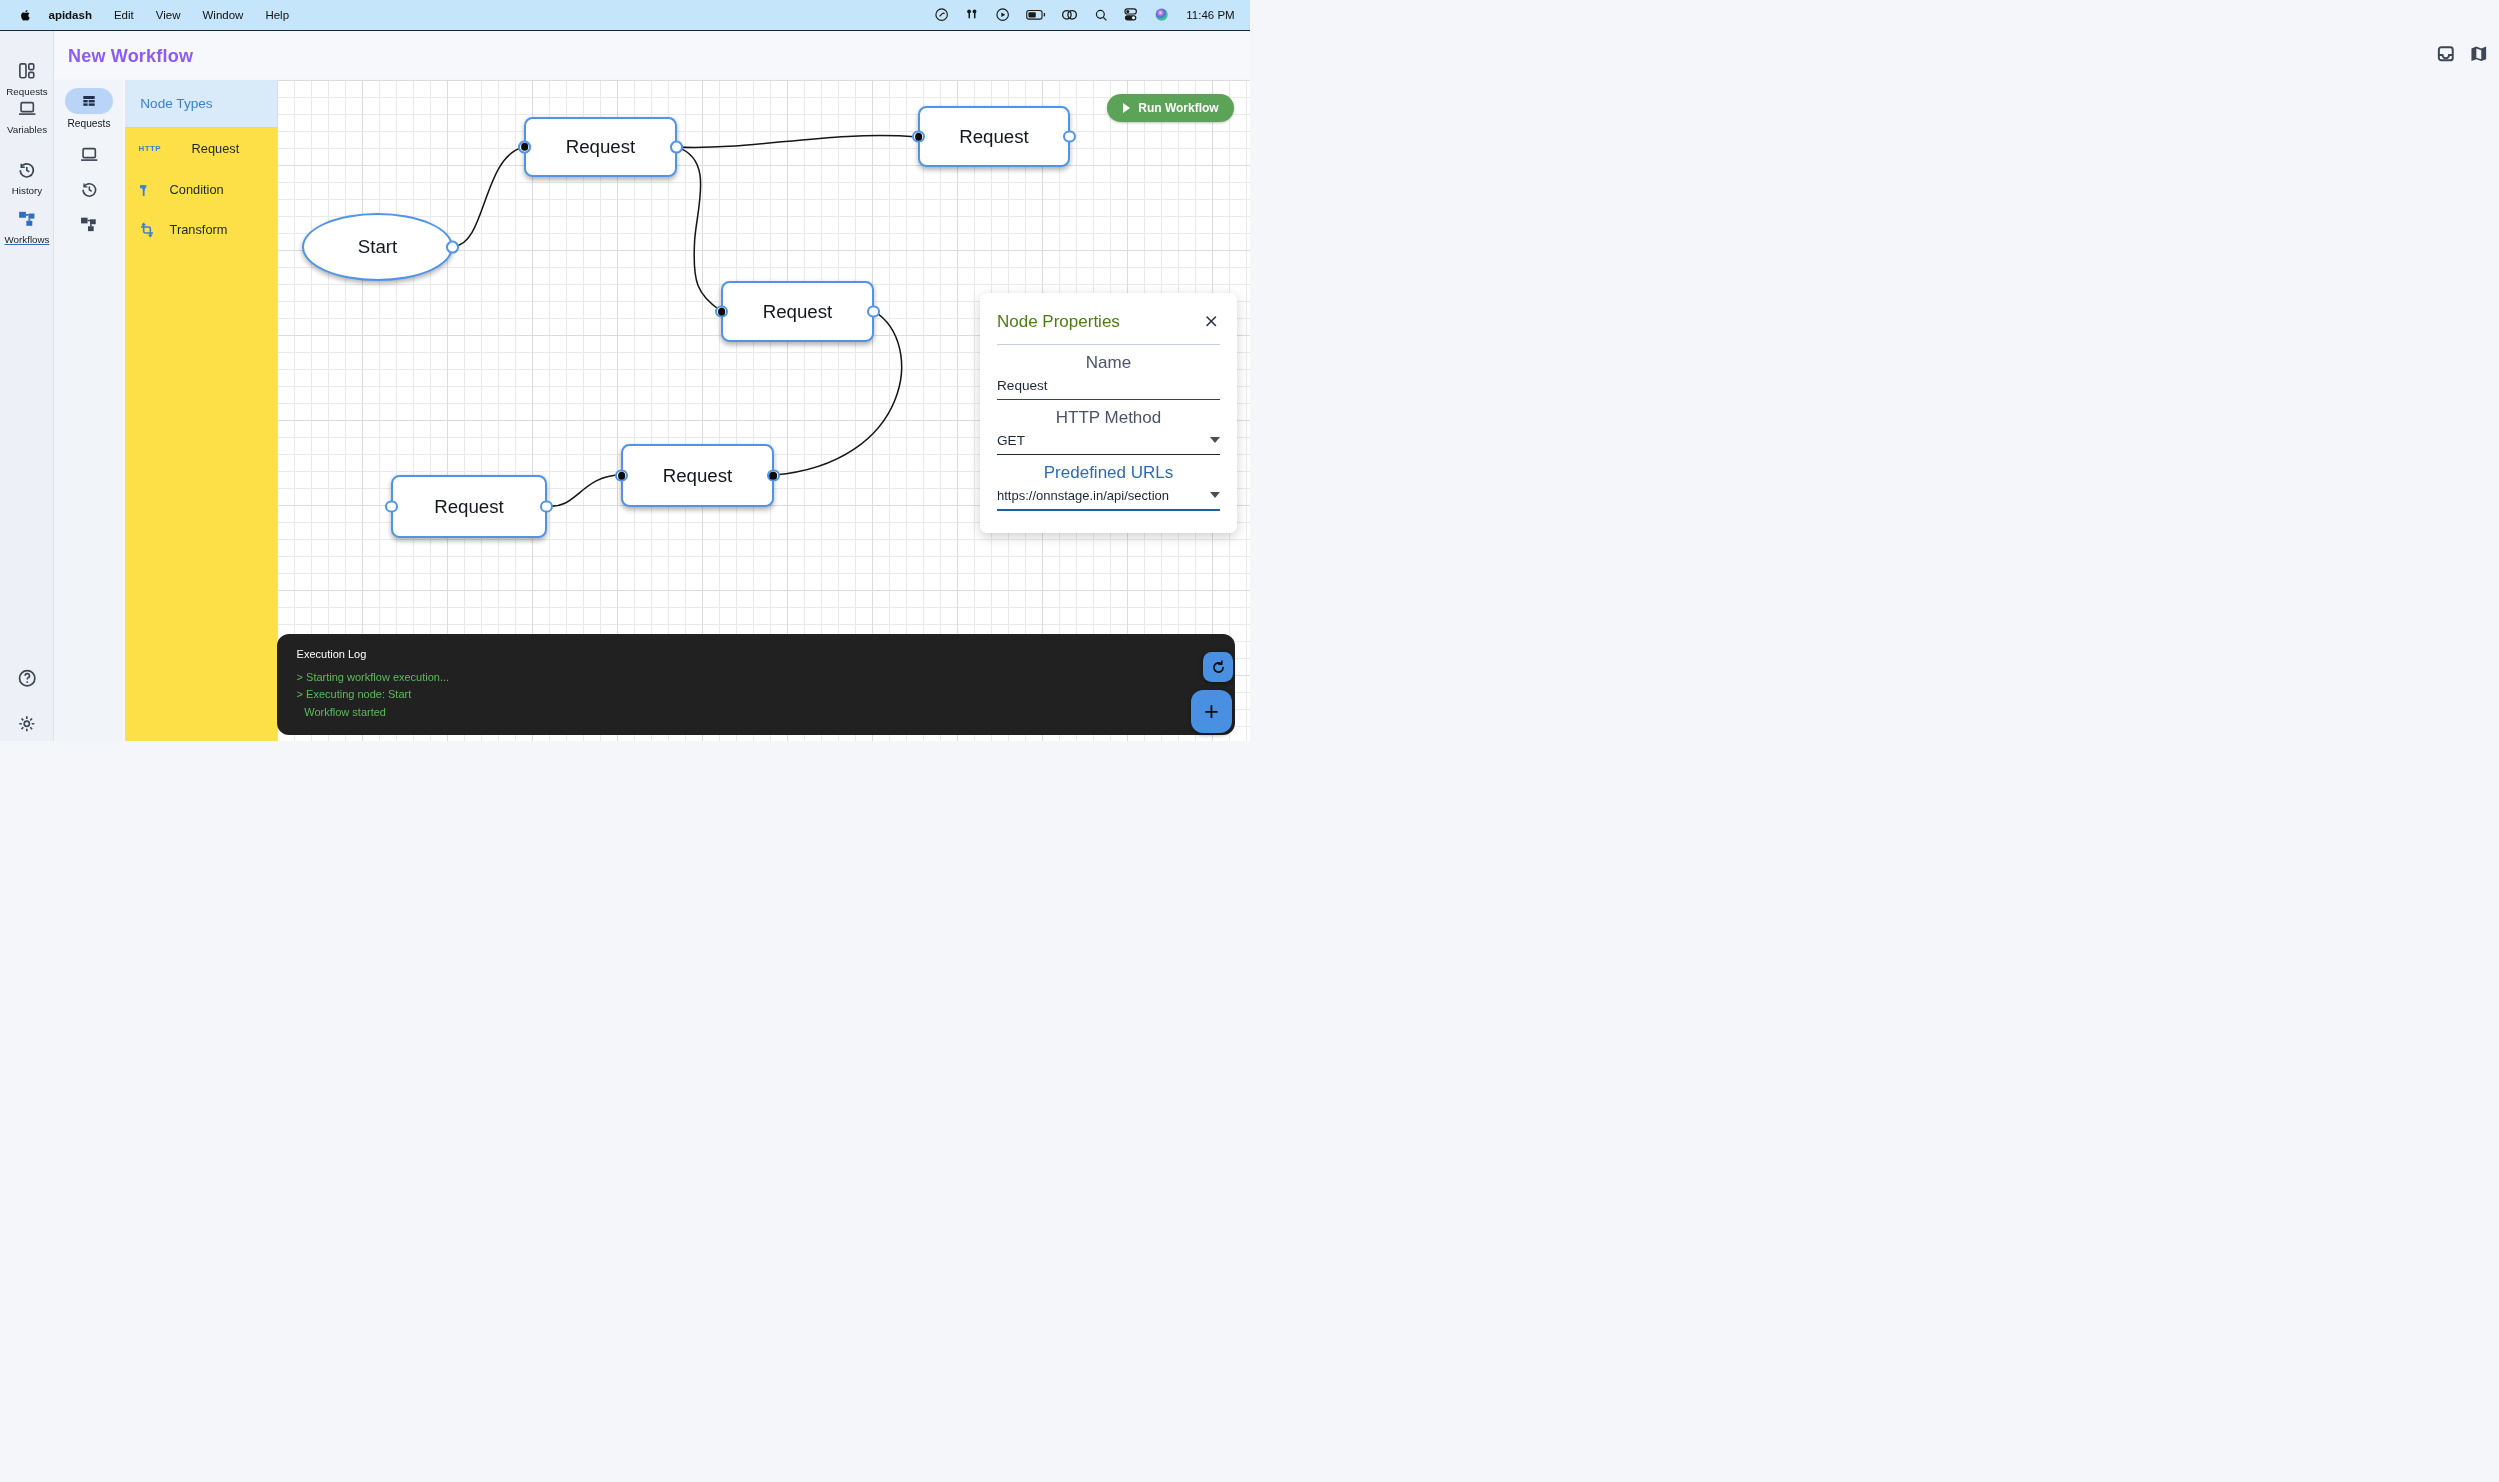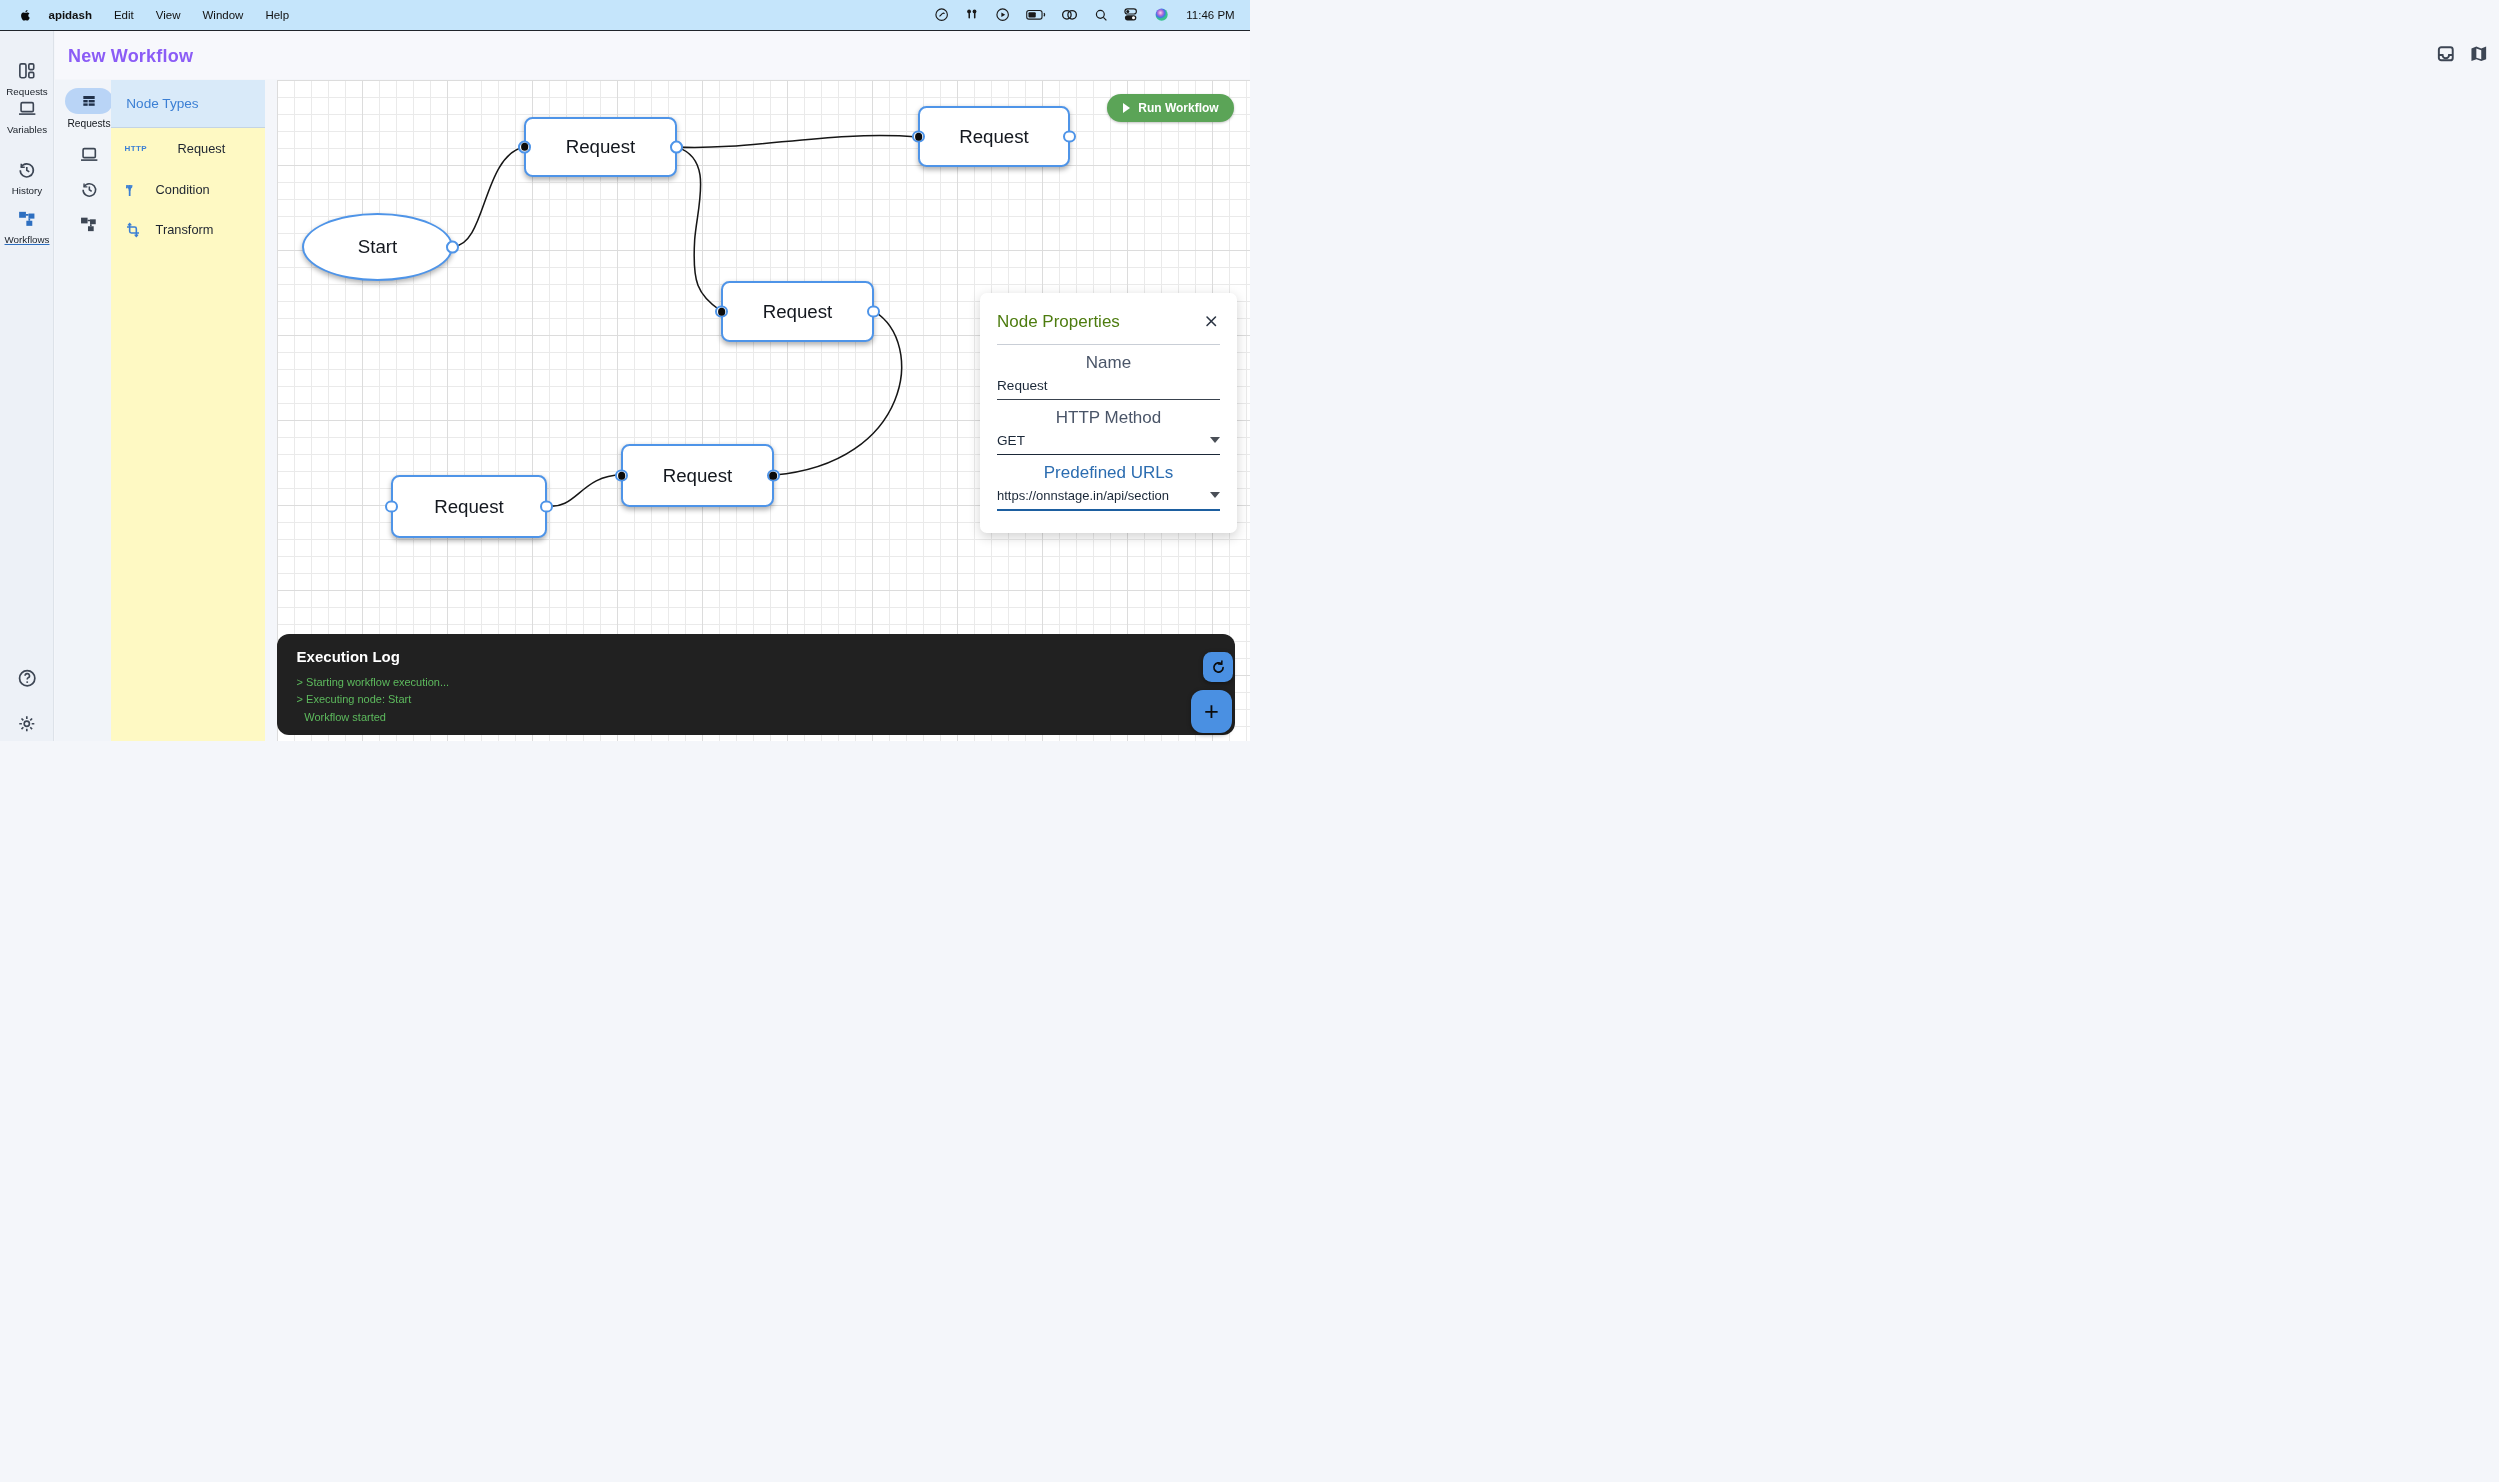--- a/index.html
+++ b/index.html
@@ -40,22 +40,22 @@
   
   .sidebar2 { position:absolute; left:55px; top:80px; width:68px; height:661px;
     background:#f1f4f9; }
   .pill { position:absolute; left:10.2px; top:7.7px; width:48px; height:26px;
     background:#b9d4f6; border-radius:13.6px; display:flex; align-items:center; justify-content:center; }
   .sb2-label { position:absolute; left:0; top:38px; width:68px; text-align:center;
     font-size:10.2px; color:#14181e; }
   .sb2-icon { position:absolute; left:0; width:68px; text-align:center; color:#3d4654; }
 
   
-  .nodetypes { position:absolute; left:111px; top:80px; width:154px; height:661px;
-    background:#fef9c3; }
+  .nodetypes { position:absolute; left:125px; top:80px; width:154px; height:661px;
+    background:#fde047; }
   .nt-header { height:48px; background:#d9eaf9; display:flex; align-items:center;
     border-bottom:0.9px solid #c4d4e4; }
   .nt-header .txt { color:#3b7fd4; font-size:13.6px; margin-left:15.3px; }
   .nt-item { position:absolute; left:0; width:154px; height:29px; display:flex;
     align-items:center; }
   .nt-badge { width:53px; margin-left:13.6px; font-size:8px; font-weight:bold;
     color:#3b7fd4; letter-spacing:0.4px; }
   .nt-ic { width:31px; margin-left:13.6px; display:flex; align-items:center; }
   .nt-label { font-size:12.8px; color:#1d2430; margin-left:0px; }
 
@@ -106,21 +106,21 @@
   .u-name   { border-bottom:1.3px solid #39424e; }
   .u-method { border-bottom:1.7px solid #1b2838; }
   .u-url    { border-bottom:2.1px solid #1d5fa0; }
   .caret { width:0; height:0; border-left:5.1px solid transparent;
     border-right:5.1px solid transparent; border-top:6px solid #4a4f57; }
 
   
   .exec-log { position:absolute; left:0px; top:554px; width:958px; height:101px;
     background:#212121; border-radius:12px; z-index:4; padding:13.6px 0 0 19.6px;
     color:#fff; }
-  .exec-title { font-size:15px; font-weight:bold; }
+  .exec-title { font-size:11px; font-weight:normal; }
   .log-line { font-size:11px; color:#5dba5d; margin-top:5.5px; line-height:12px; }
   .log-line.first { margin-top:11px; }
   .log-line.indent { padding-left:7.7px; }
 
   .fab { position:absolute; background:#4a90e2; border:none; cursor:pointer; z-index:6;
     display:flex; align-items:center; justify-content:center;
     box-shadow:0 1.7px 4.3px rgba(0,0,0,0.35); }
   .fab-refresh { left:926px; top:572px; width:30px; height:30px; border-radius:8.5px; }
   .fab-plus { left:914px; top:610px; width:41px; height:43px; border-radius:12px;
     font-size:25.5px; color:#0c0c0c; font-weight:normal; line-height:1;

